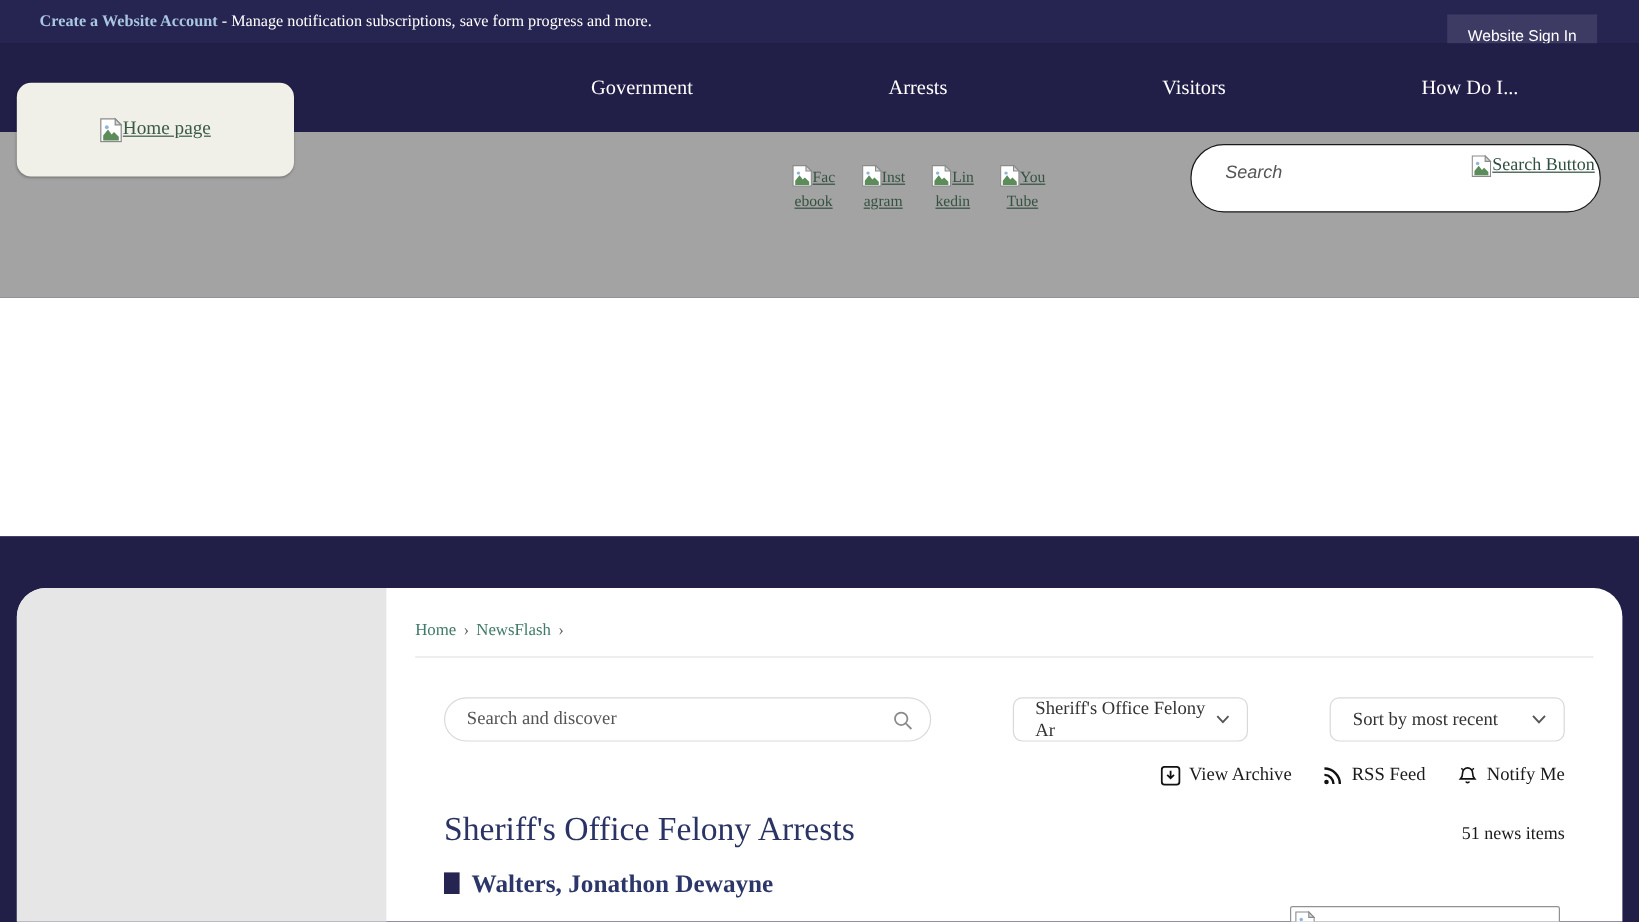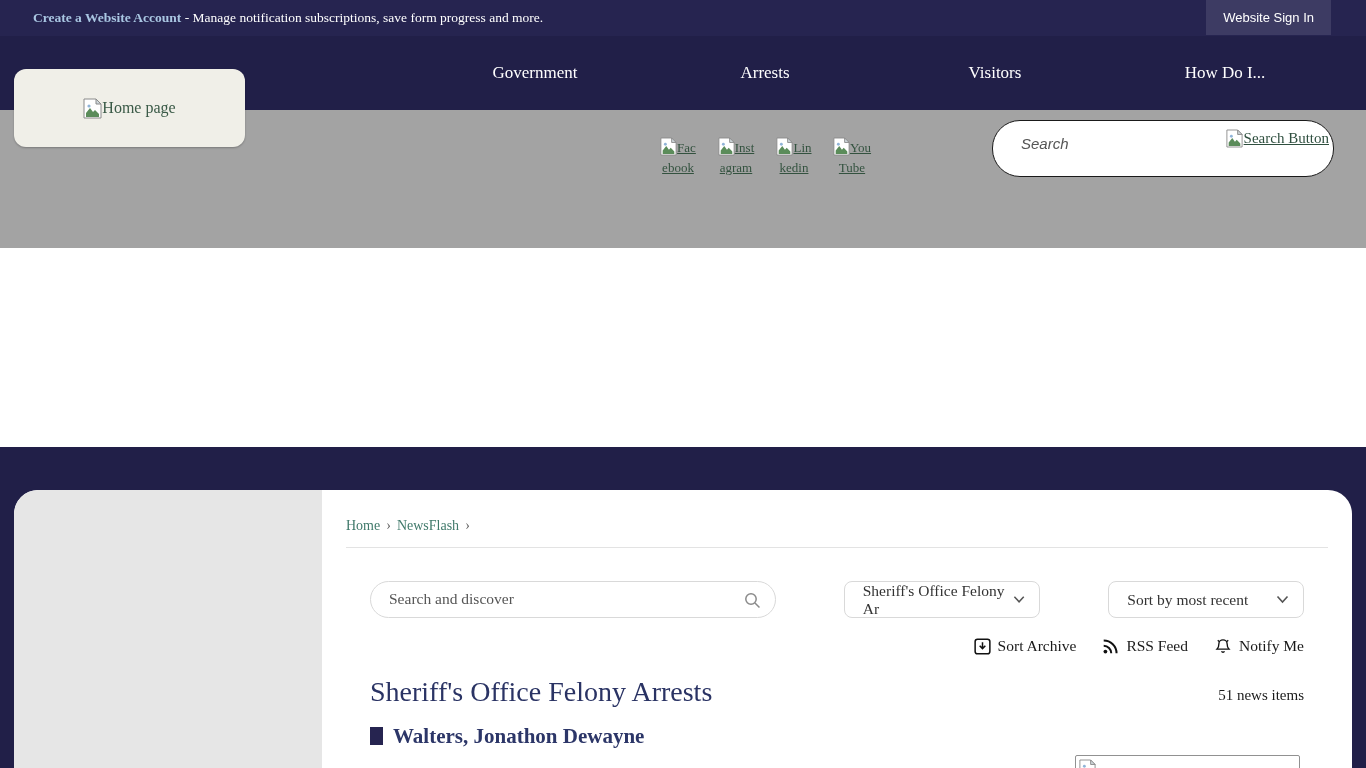--- a/index.html
+++ b/index.html
@@ -3,30 +3,30 @@
 <meta charset="utf-8">
 <style>
   * { margin:0; padding:0; box-sizing:border-box; }
   html,body { width:1366px; height:768px; overflow:hidden; }
   body { font-family:"Liberation Serif", serif; background:#211f48; position:relative; }
 
   
   .topbar { height:36px; background:#262450; position:relative; display:flex; align-items:center; }
   .topbar-text { margin-left:33px; font-size:13.5px; color:#ffffff; }
   .topbar-text a { color:#a9c6e2; font-weight:bold; text-decoration:none; cursor:pointer; }
-  .signin-btn { position:absolute; right:35px; top:0; height:35px; background:#3d3b63; color:#fff;
+  .signin-btn { position:absolute; right:35px; top:12px; height:35px; background:#3d3b63; color:#fff;
     font-family:"Liberation Sans", sans-serif; font-size:13px; display:flex; align-items:center;
     padding:0 17px; border:none; cursor:pointer; }
 
   
   .navbar { height:74px; background:#211f48; position:relative; }
   .logo-box { position:absolute; left:14px; top:33px; width:231px; height:78px; background:#f0efe8;
     border-radius:12px; display:flex; align-items:center; justify-content:center; z-index:6;
     box-shadow:0 1px 2px rgba(0,0,0,.25); cursor:pointer; }
-  .logo-box a { color:#3a5a47; font-size:16px; display:flex; align-items:center; gap:0; }
+  .logo-box a { color:#3a5a47; font-size:16px; text-decoration:underline; display:flex; align-items:center; gap:0; }
   .nav-items { position:absolute; left:420px; right:26px; top:0; height:74px; display:flex; }
   .nav-item { flex:1; display:flex; align-items:center; justify-content:center; color:#ffffff;
     font-weight:normal; font-size:17px; cursor:pointer; }
 
   
   .teal-band { height:138px; background:#a3a3a3; position:relative; }
   .social-row { position:absolute; left:658px; top:27px; display:flex; gap:18px; }
   .social-link { width:40px; font-size:13px; color:#33523f; text-decoration:underline; line-height:1.55;
     word-break:break-all; text-align:center; cursor:pointer; }
   .social-link svg { vertical-align:-4px; }
@@ -200,21 +200,21 @@
             </svg>
           </div>
         </div>
 
         <div class="action-row">
           <a class="action-link">
             <svg width="17" height="17" viewBox="0 0 18 18">
               <rect x="1.2" y="1.2" width="15.6" height="15.6" rx="2.5" fill="none" stroke="#111" stroke-width="1.6"></rect>
               <path d="M9 4.5 v6.2 M6 8.2 L9 11.2 L12 8.2" fill="none" stroke="#111" stroke-width="1.6"></path>
             </svg>
-            <span>Sort Archive</span>
+            <span>View Archive</span>
           </a>
           <a class="action-link">
             <svg width="17" height="17" viewBox="0 0 18 18">
               <circle cx="3.6" cy="14.4" r="2" fill="#111"></circle>
               <path d="M1.8 8.2 a8 8 0 0 1 8 8" fill="none" stroke="#111" stroke-width="2.1"></path>
               <path d="M1.8 2.6 a13.6 13.6 0 0 1 13.6 13.6" fill="none" stroke="#111" stroke-width="2.1"></path>
             </svg>
             <span>RSS Feed</span>
           </a>
           <a class="action-link">

